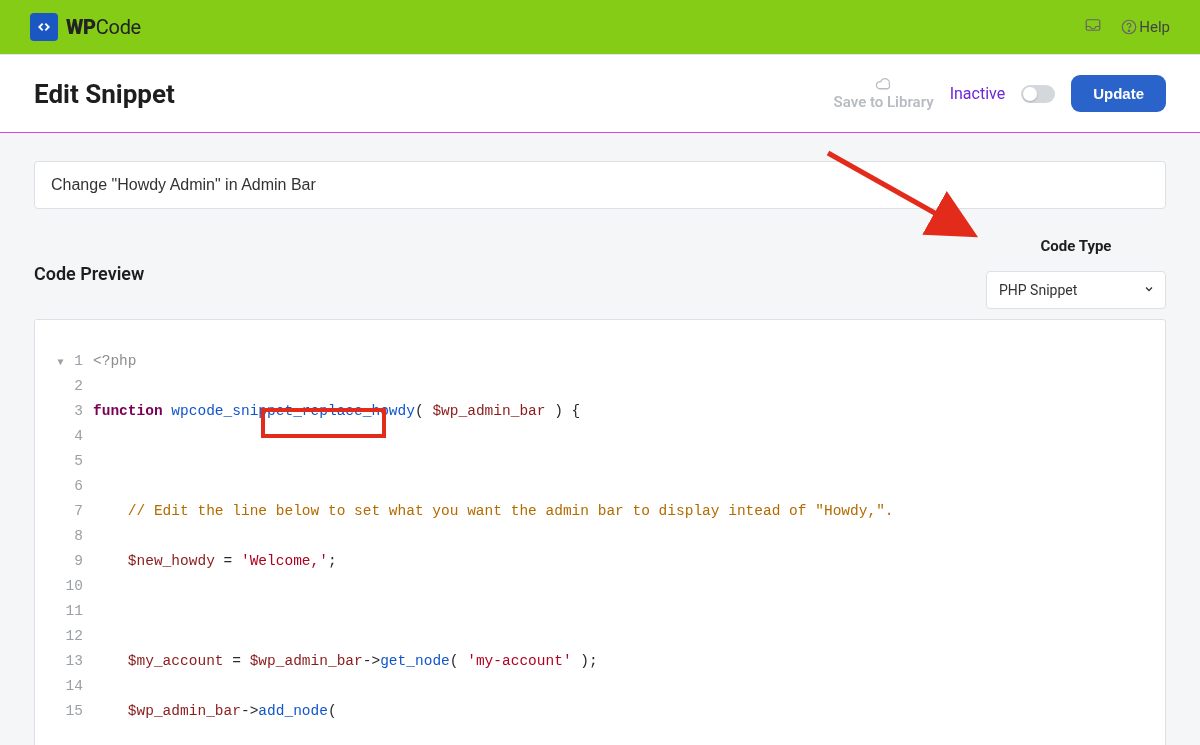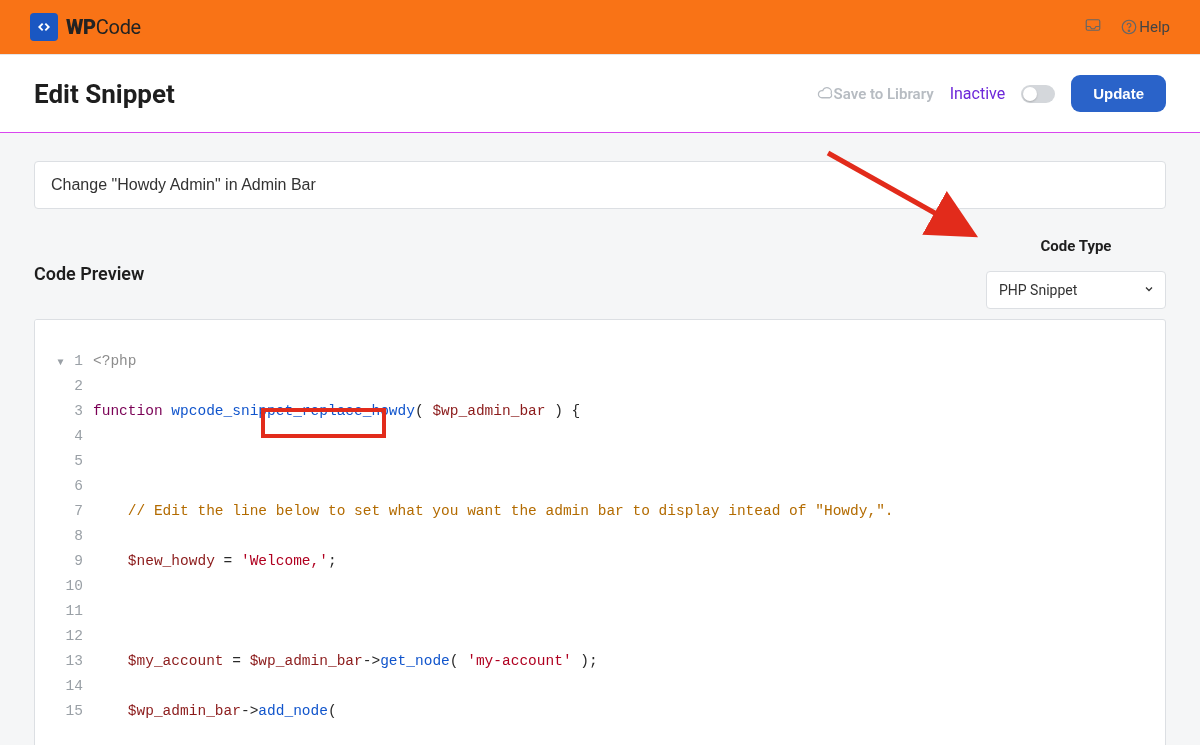--- a/index.html
+++ b/index.html
@@ -9,21 +9,21 @@
     color: #1e1e1e;
     width: 1200px;
     height: 745px;
     overflow: hidden;
     position: relative;
   }
 
   
   .top-bar {
     height: 55px;
-    background: #f97316;
+    background: #84cc16;
     border-bottom: 1px solid #e4e6e9;
     display: flex;
     align-items: center;
     padding: 0 30px;
   }
   .brand {
     display: flex;
     align-items: center;
     gap: 8px;
   }
@@ -61,21 +61,21 @@
     font-weight: 700;
     color:#1e1e1e;
   }
   .action-right{
     margin-left:auto;
     display:flex;
     align-items:center;
     gap:16px;
   }
   .save-lib {
-    display:flex;align-items:center;gap:0;color:#b7bcc2;font-size:15px;font-weight:600;cursor:pointer;
+    display:flex;align-items:center;gap:0;color:#b7bcc2;font-size:15px;font-weight:600;cursor:pointer;flex-direction:column;
   }
   .cloud-icon{width:17px;height:17px;}
   .status-label{color:#6d28d9;font-size:16px;}
   .toggle{
     width:34px;height:18px;border-radius:10px;background:#d4d7db;position:relative;cursor:pointer;
   }
   .toggle-knob{
     width:14px;height:14px;border-radius:50%;background:#fff;position:absolute;top:2px;left:2px;
     box-shadow:0 1px 2px rgba(0,0,0,.2);
   }
@@ -117,21 +117,21 @@
     width:58px;background:#fff;border-right:none;
     color:#9aa0a6;text-align:right;padding:4px 10px 4px 0;float:left;
     user-select:none;
   }
   .gutter .fold{color:#9aa0a6;font-size:10px;display:inline-block;width:10px;text-align:center;}
   .gutter .ln{display:block;height:25px;}
   .code{
     padding:4px 12px 4px 0;margin-left:58px;white-space:pre;color:#2a2a2a;
   }
   .code > div{height:25px;}
-  .tok-kw{color:#7a0055;font-weight:400;}
+  .tok-kw{color:#7a0055;font-weight:700;}
   .tok-str{color:#b00020;}
   .tok-cmt{color:#b36b00;}
   .tok-op{color:#2a2a2a;}
   .tok-brace{color:#2a2a2a;}
   .tok-darkred{color:#8b1a1a;}
   .tok-blue{color:#1155cc;}
   .php-open{color:#8d8d8d;}
 
   .highlight-box{
     position:absolute;

